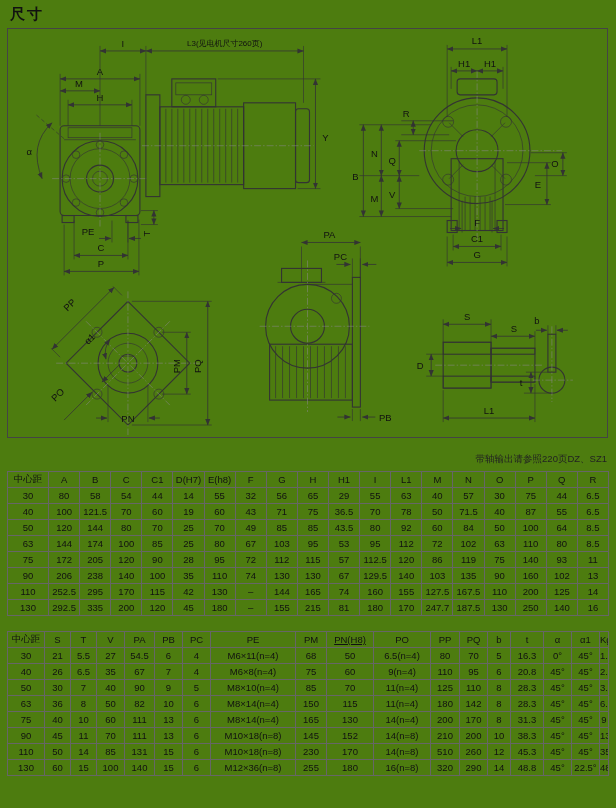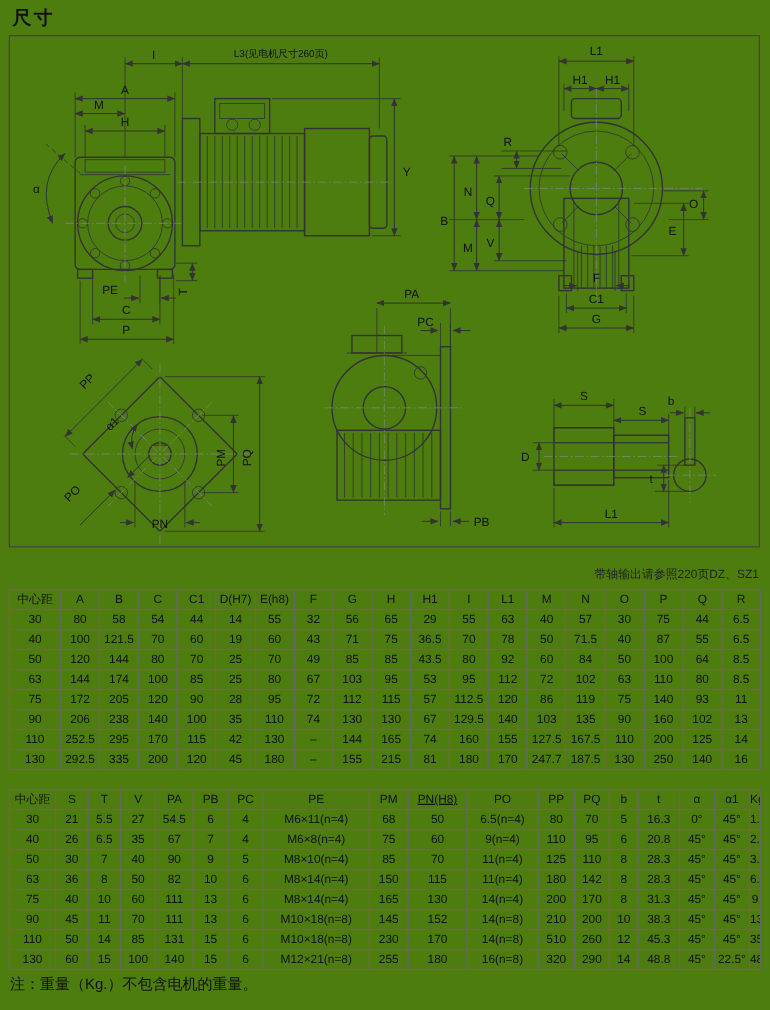--- a/index.html
+++ b/index.html
@@ -633,29 +633,28 @@
           <td>35</td>
         </tr>
         <tr>
           <td>130</td>
           <td>60</td>
           <td>15</td>
           <td>100</td>
           <td>140</td>
           <td>15</td>
           <td>6</td>
-          <td>M12×21(n=8)</td>
+          <td>M12×36(n=8)</td>
           <td>255</td>
           <td>180</td>
           <td>16(n=8)</td>
           <td>320</td>
           <td>290</td>
           <td>14</td>
           <td>48.8</td>
           <td>45°</td>
           <td>22.5°</td>
           <td>48</td>
         </tr>
       </tbody>
     </table>
 
-  <div class="footer">注：重量（Kg.）不包含电机的重量。</div>
 </div>
 
 </body></html>

